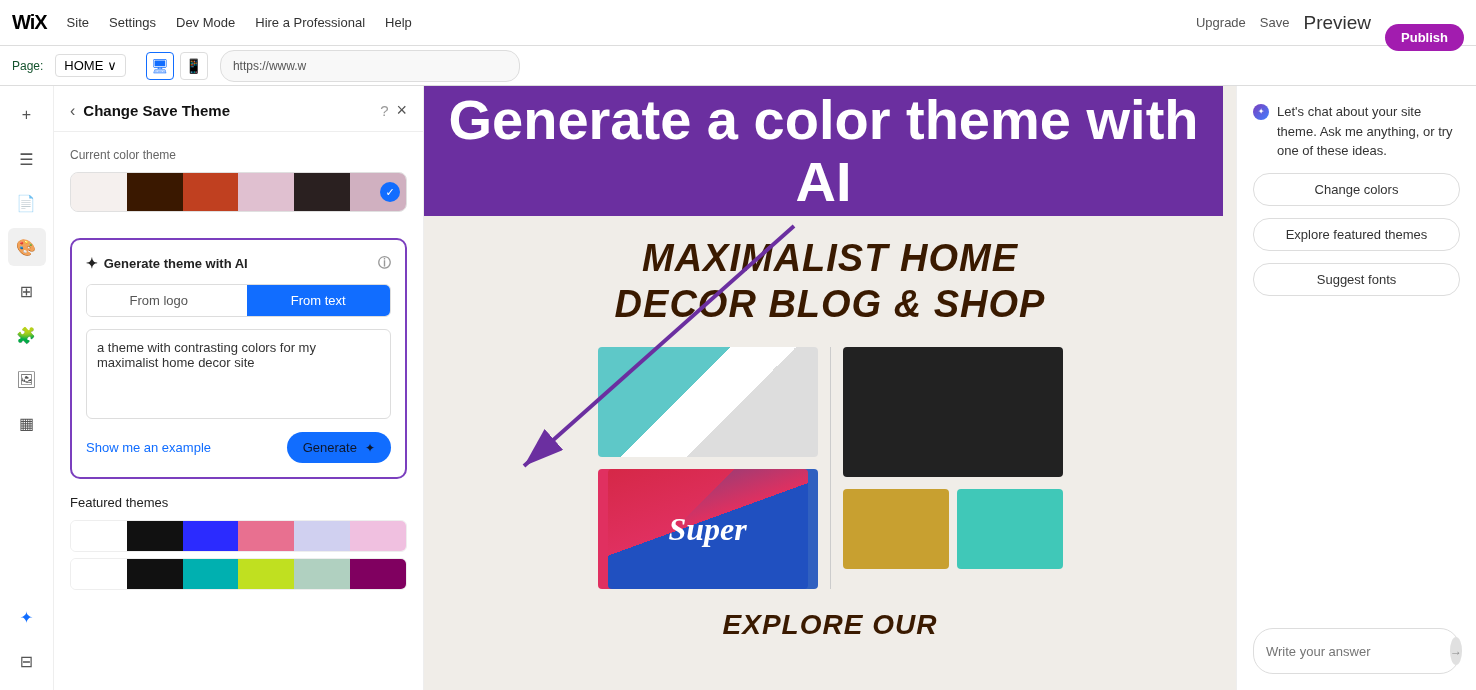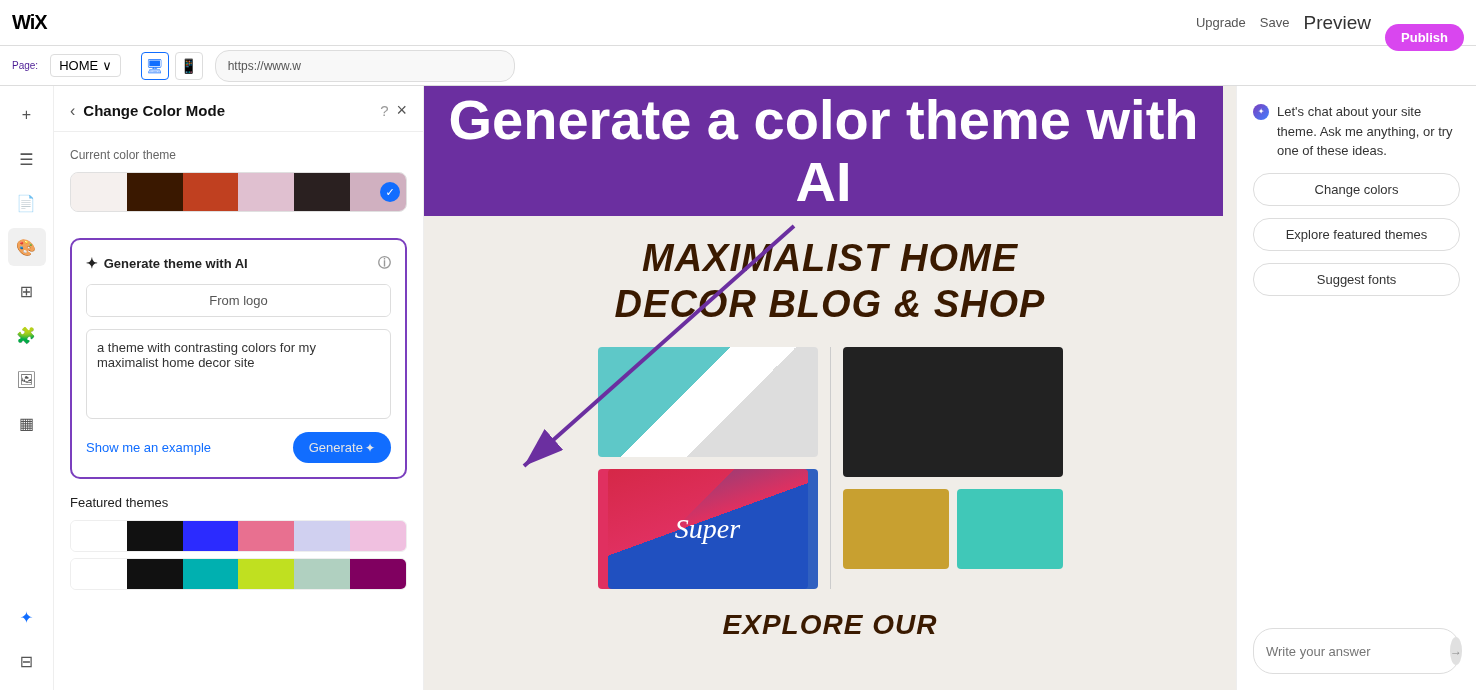--- a/index.html
+++ b/index.html
@@ -33,21 +33,21 @@
     .top-bar-right {
       margin-left: auto;
       display: flex;
       align-items: center;
       gap: 14px;
     }
     .top-bar-right .btn-upgrade { font-size: 13px; color: #555; cursor: pointer; }
     .top-bar-right .btn-save { font-size: 13px; color: #555; cursor: pointer; }
     .top-bar-right .btn-preview { font-size: 19px; color: #333; cursor: pointer; }
     .btn-publish {
-      background: #d946ef;
+      background: #a21caf;
       color: #fff;
       border: none;
       border-radius: 18px;
       padding: 6px 16px;
       font-size: 13px;
       cursor: pointer;
       font-weight: 600;
       margin-top: 29px;
     }
 
@@ -55,21 +55,21 @@
     .page-bar {
       height: 40px;
       background: #fff;
       border-bottom: 1px solid #ddd;
       display: flex;
       align-items: center;
       padding: 0 12px;
       gap: 12px;
       flex-shrink: 0;
     }
-    .page-label { font-size: 10px; color: #4c1d95; }
+    .page-label { font-size: 12px; color: #14532d; }
     .page-select {
       display: flex;
       align-items: center;
       gap: 4px;
       font-size: 13px;
       font-weight: 500;
       cursor: pointer;
       border: 1px solid #ddd;
       border-radius: 4px;
       padding: 3px 8px;
@@ -264,30 +264,30 @@
       margin-top: 10px;
     }
     .show-example-link {
       color: #116dff;
       font-size: 13px;
       cursor: pointer;
       text-decoration: none;
     }
     .generate-btn {
       background: #116dff;
-      color: #e5e5e5;
+      color: #0f172a;
       border: none;
       border-radius: 18px;
       padding: 8px 16px;
       font-size: 13px;
       cursor: pointer;
       font-weight: 500;
       display: flex;
       align-items: center;
-      gap: 2px;
+      gap: 8px;
     }
     .generate-sparkle { font-size: 12px; }
 
     
     .featured-section { padding: 0 16px 10px; margin-top: 16px; }
     .featured-label {
       font-size: 13px;
       font-weight: 500;
       color: #222;
       margin-bottom: 10px;
@@ -474,20 +474,27 @@
       cursor: pointer;
       font-size: 12px;
       color: #888;
     }
   </style>
 </head>
 <body>
 
 <div class="top-bar">
   <span class="wix-logo">WiX</span>
+  <div class="nav-items">
+    <span>Site</span>
+    <span>Settings</span>
+    <span>Dev Mode</span>
+    <span>Hire a Professional</span>
+    <span>Help</span>
+  </div>
   <div class="top-bar-right">
     <span class="btn-upgrade">Upgrade</span>
     <span class="btn-save">Save</span>
     <span class="btn-preview">Preview</span>
     <button class="btn-publish">Publish</button>
   </div>
 </div>
 
 <div class="page-bar">
   <span class="page-label">Page:</span>
@@ -517,21 +524,21 @@
     <div class="sidebar-icon">▦</div>
     <div class="sidebar-bottom">
       <div class="sidebar-icon blue">✦</div>
       <div class="sidebar-icon">⊟</div>
     </div>
   </div>
 
   <div class="panel">
     <div class="panel-header">
       <span class="panel-back">‹</span>
-      <span class="panel-title">Change Color Mode</span>
+      <span class="panel-title">Change Save Theme</span>
       <span class="panel-help">?</span>
       <span class="panel-close">×</span>
     </div>
 
     <div class="panel-section">
       <div class="section-label">Current color theme</div>
       <div class="color-swatch-row">
         <div class="color-swatch" style="background:#f5f0ee;"></div>
         <div class="color-swatch" style="background:#3a1800;"></div>
         <div class="color-swatch" style="background:#c04020;"></div>
@@ -543,20 +550,21 @@
     </div>
 
     <div class="ai-section">
       <div class="ai-section-title">
         <span class="ai-sparkle">✦</span>
         <span>Generate theme with AI</span>
         <span class="ai-info">ⓘ</span>
       </div>
       <div class="tab-row">
         <button class="tab-btn">From logo</button>
+        <button class="tab-btn active">From text</button>
       </div>
       <textarea class="ai-textarea" style="">a theme with contrasting colors for my maximalist home decor site</textarea>
       <div class="ai-footer">
         <a class="show-example-link">Show me an example</a>
         <button class="generate-btn">
           <span>Generate</span>
           <span class="generate-sparkle">✦</span>
         </button>
       </div>
     </div>
@@ -606,21 +614,21 @@
 
         <div class="collage-grid">
           <div class="collage-col">
             <div class="collage-img img-teal" style="position:relative; overflow:hidden;">
 
               <div style="width:100%;height:100%;background:linear-gradient(135deg,#5ec8c8 40%,#ffffff 40%,#ffffff 60%,#ddd 60%);"></div>
             </div>
             <div class="collage-img img-super">
               <div style="position:relative;">
                 <div style="width:200px;height:120px;background:linear-gradient(160deg,#c0181858 0%,#e03060 45%,#2050c0 45%);border-radius:4px;display:flex;align-items:center;justify-content:center;">
-                  <span style="font-size:28px;font-weight:400;font-style:italic;color:#fff;font-family:Georgia,serif;">Super</span>
+                  <span style="font-size:32px;font-weight:700;font-style:italic;color:#fff;font-family:Georgia,serif;">Super</span>
                 </div>
               </div>
             </div>
           </div>
           <div style="width:1px;background:#ccc;align-self:stretch;"></div>
           <div class="collage-col">
             <div class="collage-img" style="width:220px;height:130px;background:#222;"></div>
             <div style="display:flex;gap:8px;">
               <div class="collage-img" style="width:106px;height:80px;background:#c8a030;"></div>
               <div class="collage-img" style="width:106px;height:80px;background:#40c8b8;"></div>

